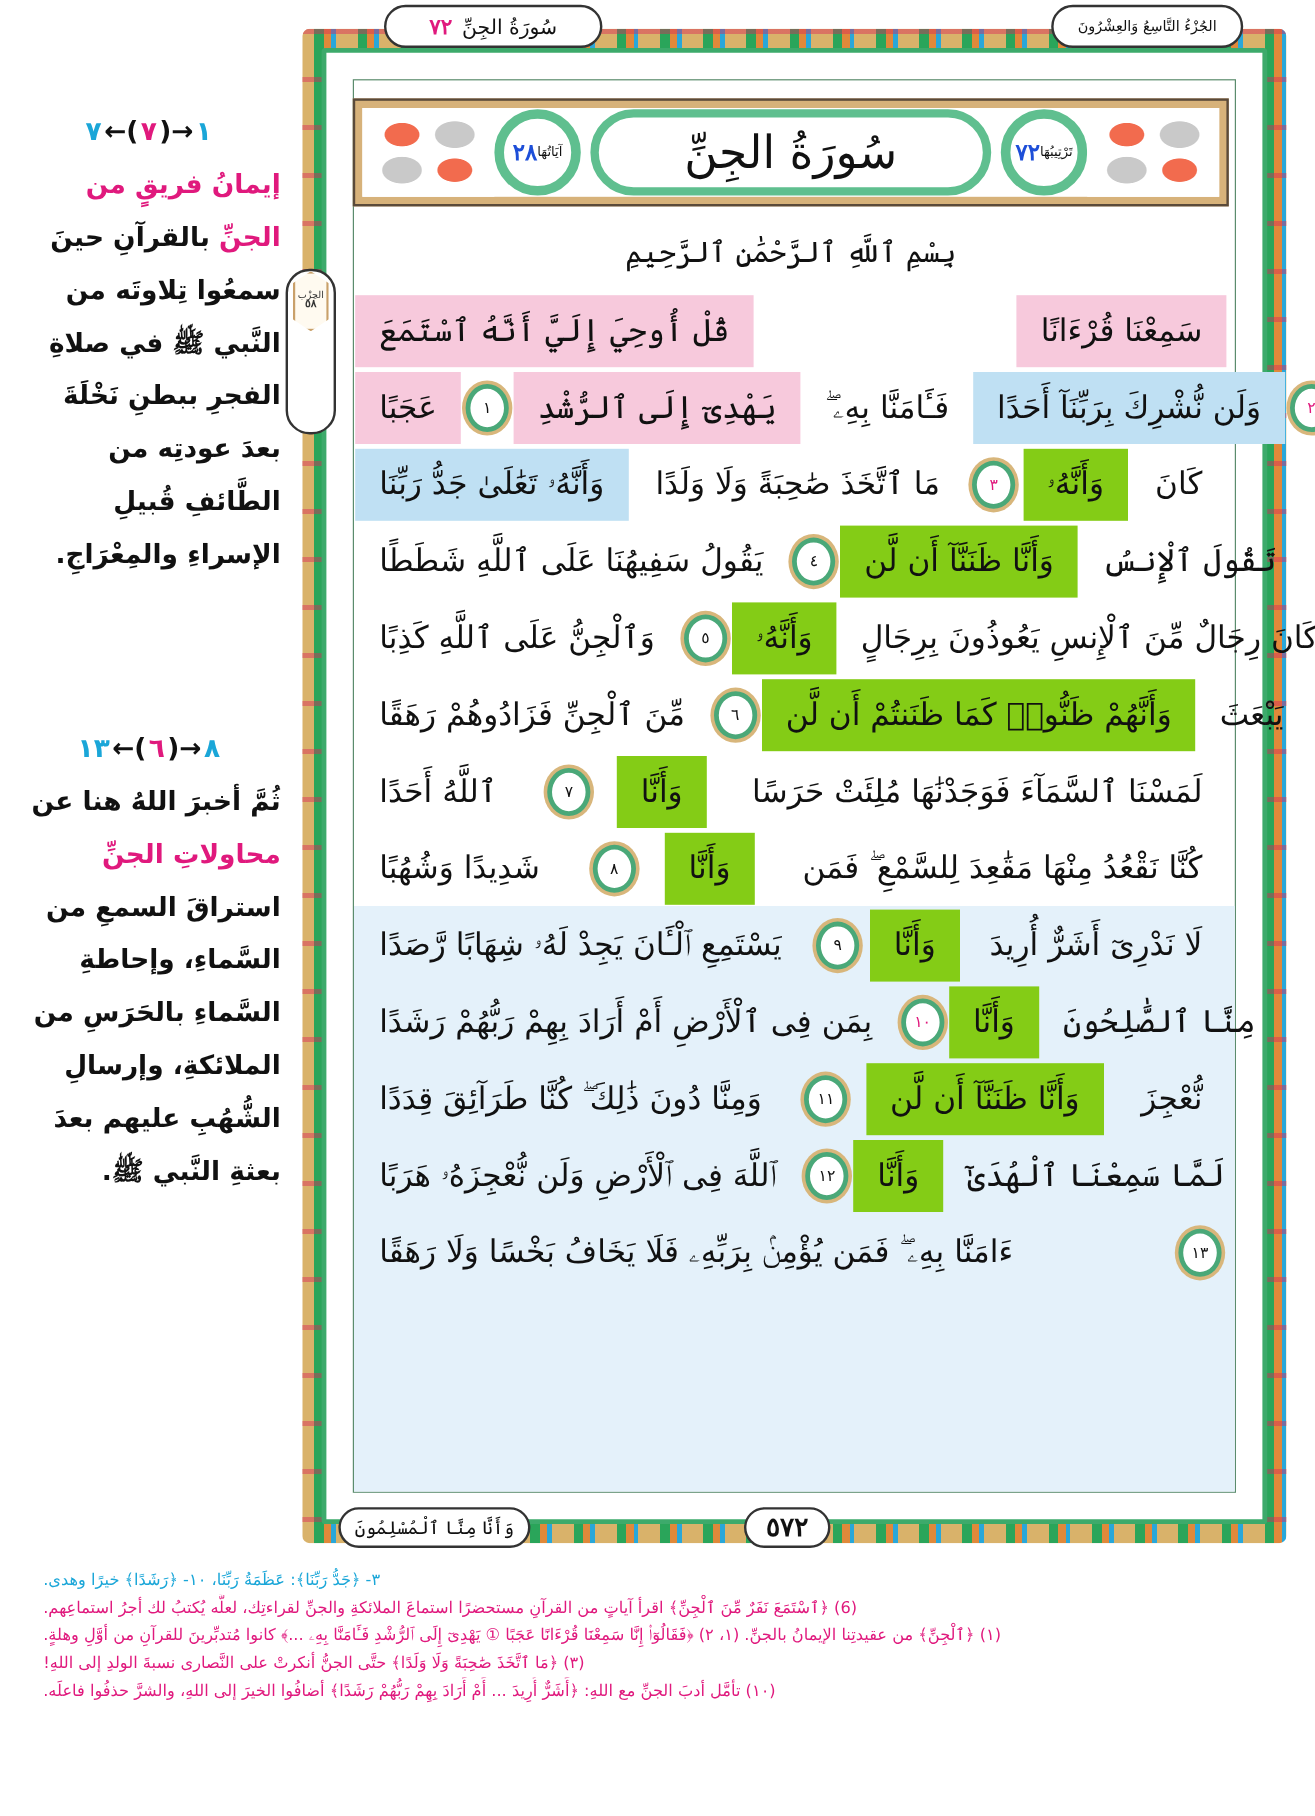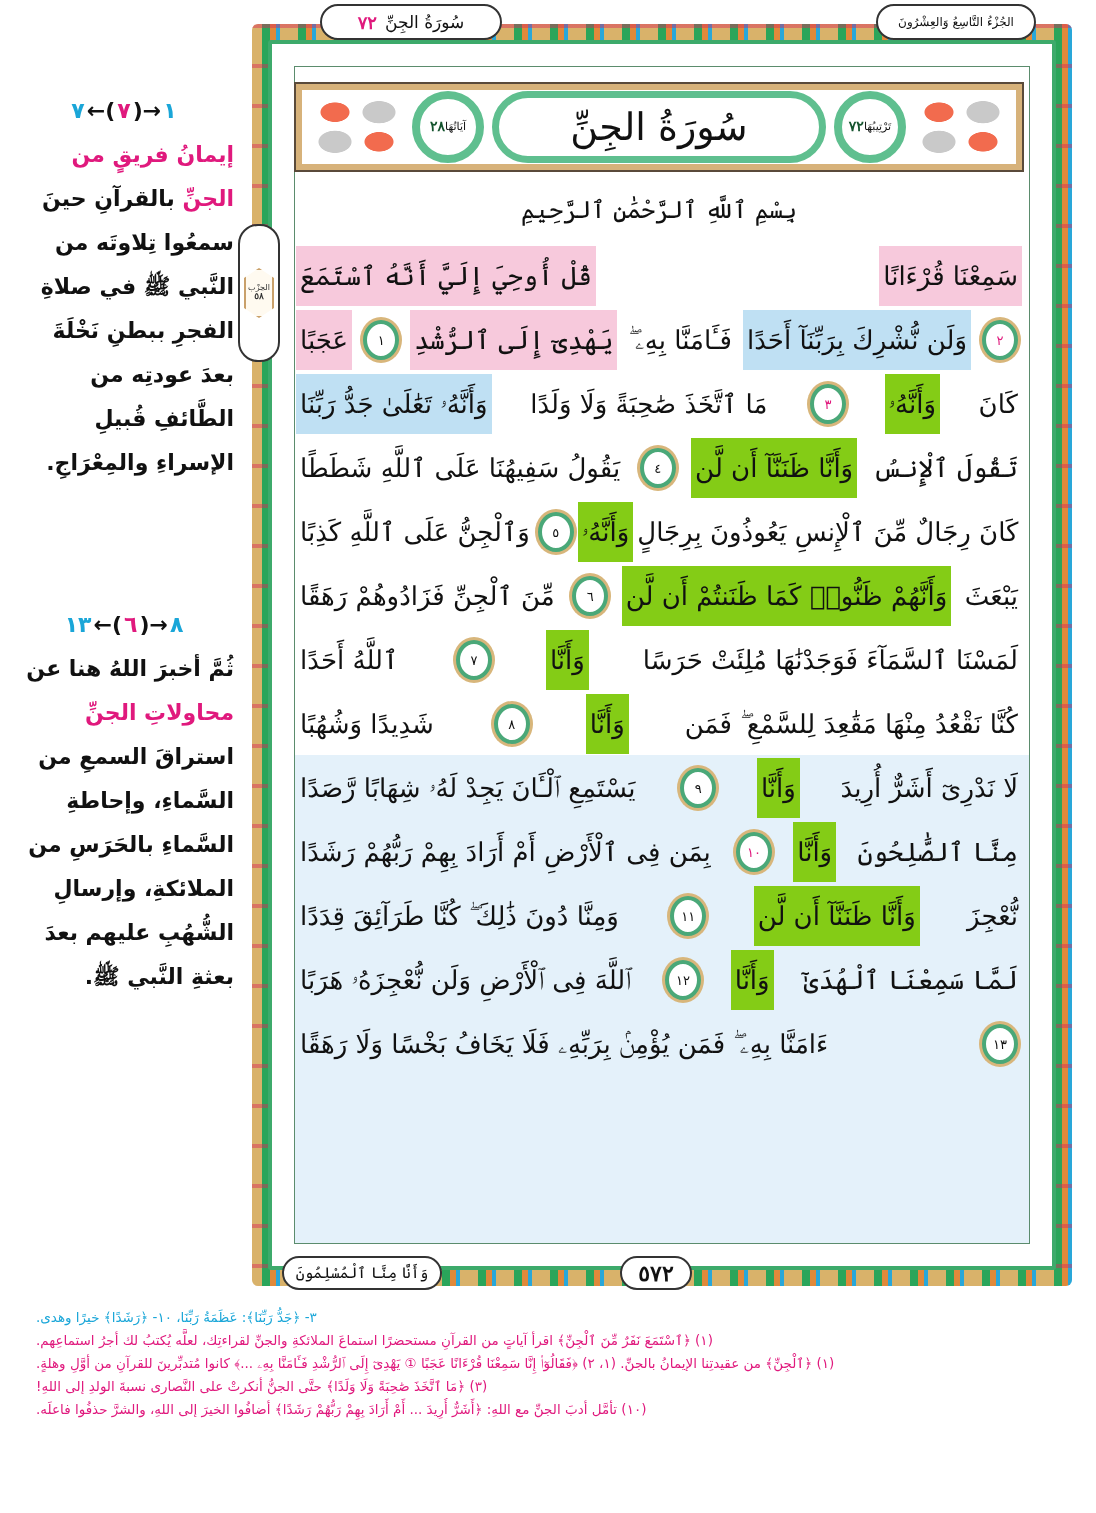--- a/index.html
+++ b/index.html
@@ -68,63 +68,63 @@
       radial-gradient(ellipse at 70% 30%, #c9c9c9 0 16px, transparent 17px),
       #ffffff;
   }
   .medallion {
     width: 72px; height: 72px; border-radius: 50%;
     border: 8px solid #5fbf8f; background: #fff;
     display: flex; align-items: center; justify-content: center;
     font-family: "DejaVu Serif", serif; direction: rtl; line-height: 1.1;
   }
   .medallion .mlabel { font-size: 11px; color: #111; }
-  .medallion .mval { font-size: 14px; color: #14532d; font-weight: bold; text-align: right; }
+  .medallion .mval { font-size: 19px; color: #1d4ed8; font-weight: bold; text-align: right; }
   .surah-title-box {
     flex: 1; height: 72px; margin: 0 8px;
     border: 7px solid #5fbf8f; border-radius: 36px; background: #fff;
     display: flex; align-items: center; justify-content: center;
   }
   .surah-title {
     font-family: "DejaVu Serif", serif; font-size: 38px; color: #111; direction: rtl;
   }
 
   
   .basmala {
     position: absolute; left: 294px; width: 730px; top: 196px;
     text-align: center; font-family: "DejaVu Serif", serif; font-size: 24px;
     color: #111; direction: rtl;
   }
 
   
   .hizb-marker {
     position: absolute; left: 238px; top: 224px; width: 42px; height: 138px;
     background: #fff; border: 2px solid #333; border-radius: 20px;
-    display: flex; align-items: center; justify-content: center; z-index: 6;
+    display: flex; justify-content: center; z-index: 6;
   }
   .hizb-inner {
     width: 30px; height: 50px;
     border: 2px solid #c9a06a; background: #fffaf0;
     clip-path: polygon(50% 0, 100% 20%, 100% 80%, 50% 100%, 0 80%, 0 20%);
     display: flex; flex-direction: column; align-items: center; justify-content: center;
     font-family: "DejaVu Serif", serif; direction: rtl; line-height: 1.1;
   }
   .hizb-inner .hl { font-size: 8px; color: #333; }
   .hizb-inner .hv { font-size: 9px; color: #333; font-weight: bold; }
 
   
   .quran-lines {
     position: absolute; left: 296px; width: 726px; top: 244px;
   }
   .qline {
     height: 64px; display: flex; flex-direction: row-reverse; align-items: center;
     justify-content: space-between; direction: rtl;
     font-family: "DejaVu Serif", serif; font-size: 26px; color: #111; white-space: nowrap;
   }
-  .seg { padding: 8px 4px; line-height: 44px; }
+  .seg { padding: 8px 20px; line-height: 44px; }
   .seg.pink { background: #f7c9dc; }
   .seg.blue { background: #bfe0f3; }
   .seg.yellow { background: #84cc16; }
   .ayah-marker {
     display: inline-flex; align-items: center; justify-content: center;
     width: 36px; height: 40px; flex: none; margin: 0 4px;
     background: #ffffff; border: 4px solid #4aa878; border-radius: 50%;
     box-shadow: 0 0 0 3px #d8b67b;
     font-family: "DejaVu Sans", sans-serif; font-size: 13px; color: #111;
   }
@@ -334,17 +334,17 @@
       <span class="seg">ءَامَنَّا بِهِۦ ۖ فَمَن يُؤْمِنۢ بِرَبِّهِۦ فَلَا يَخَافُ بَخْسًا وَلَا رَهَقًا</span>
       <span class="ayah-marker">١٣</span>
     </div>
   </div>
 
 <div class="bottom-tag" id="next-words-tag">وَأَنَّا مِنَّا ٱلْمُسْلِمُونَ</div>
 <div class="bottom-tag" id="page-number-tag">٥٧٢</div>
 
 <div class="footnotes">
   <div class="fn-vocab">٣- ﴿جَدُّ رَبِّنَا﴾: عَظَمَةُ رَبِّنَا، ١٠- ﴿رَشَدًا﴾ خيرًا وهدى.</div>
-  <div class="fn-line">(١) ﴿ٱسْتَمَعَ نَفَرٌ مِّنَ ٱلْجِنِّ﴾ اقرأ آياتٍ من القرآنِ مستحضرًا استماعَ الملائكةِ والجنِّ لقراءتِك، لعلَّه يُكتبُ لك أجرُ استماعِهم.</div>
+  <div class="fn-line">(6) ﴿ٱسْتَمَعَ نَفَرٌ مِّنَ ٱلْجِنِّ﴾ اقرأ آياتٍ من القرآنِ مستحضرًا استماعَ الملائكةِ والجنِّ لقراءتِك، لعلَّه يُكتبُ لك أجرُ استماعِهم.</div>
   <div class="fn-line">(١) ﴿ٱلْجِنِّ﴾ من عقيدتِنا الإيمانُ بالجنِّ. (١، ٢) ﴿فَقَالُوٓا۟ إِنَّا سَمِعْنَا قُرْءَانًا عَجَبًا ① يَهْدِىٓ إِلَى ٱلرُّشْدِ فَـَٔامَنَّا بِهِۦ ...﴾ كانوا مُتدبِّرينَ للقرآنِ من أوَّلِ وهلةٍ.</div>
   <div class="fn-line">(٣) ﴿مَا ٱتَّخَذَ صَٰحِبَةً وَلَا وَلَدًا﴾ حتَّى الجنُّ أنكرتْ على النَّصارى نسبةَ الولدِ إلى اللهِ!</div>
   <div class="fn-line">(١٠) تأمَّل أدبَ الجنِّ مع اللهِ: ﴿أَشَرٌّ أُرِيدَ ... أَمْ أَرَادَ بِهِمْ رَبُّهُمْ رَشَدًا﴾ أضافُوا الخيرَ إلى اللهِ، والشرَّ حذفُوا فاعلَه.</div>
 </div>
 
 </body></html>

